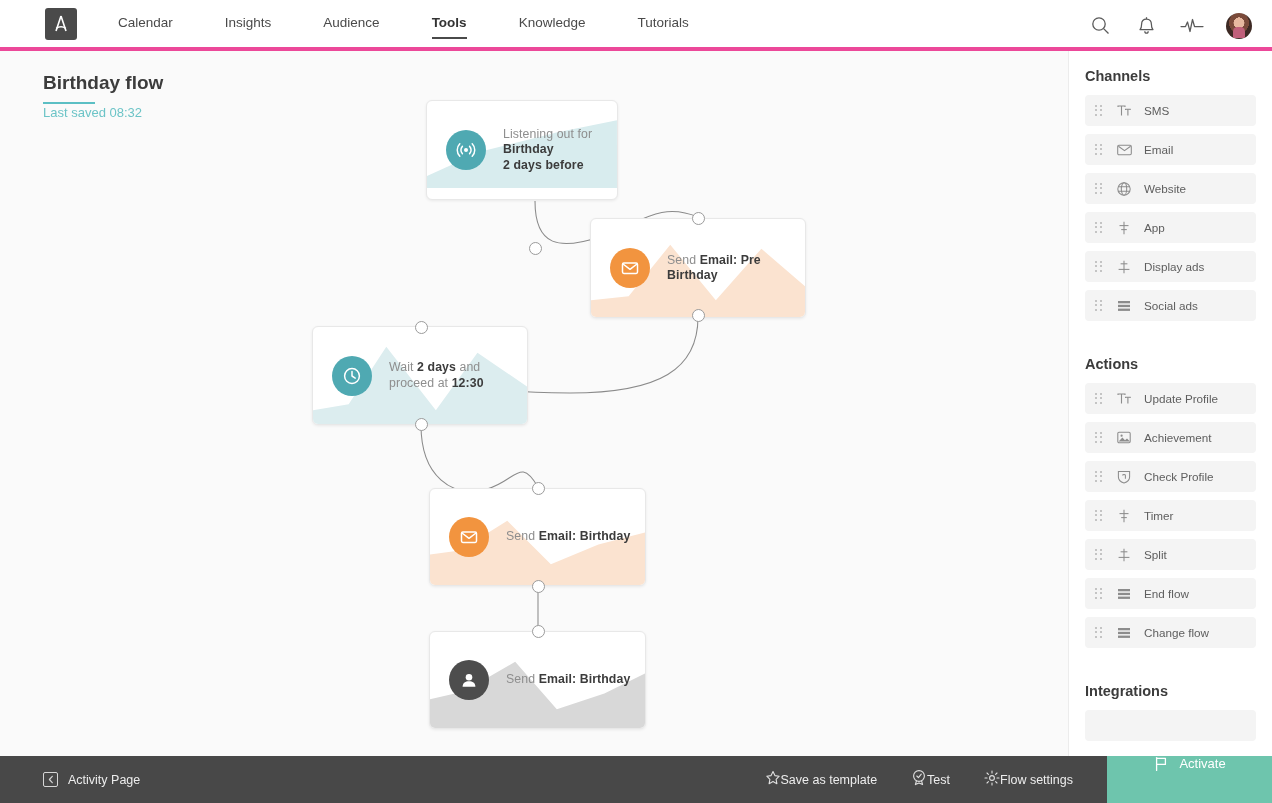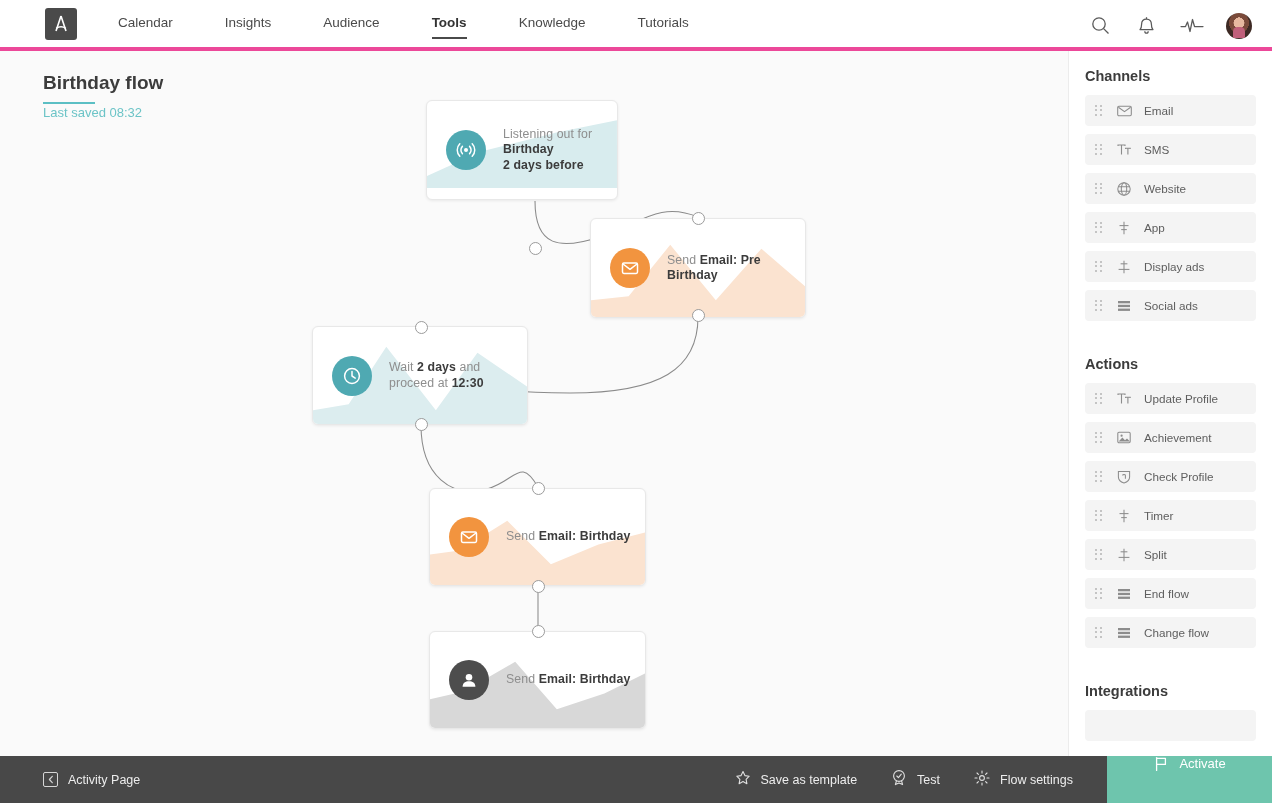--- a/index.html
+++ b/index.html
@@ -138,21 +138,21 @@
     background: #484848; display: flex; align-items: center; z-index: 20;
   }
   .bb-left { display: flex; align-items: center; margin-left: 43px; cursor: pointer; }
   .bb-boxicon {
     width: 15px; height: 15px; border: 1.3px solid #d6d6d6; border-radius: 2px;
     display: flex; align-items: center; justify-content: center;
   }
   .bb-text { font-size: 12.5px; color: #ededed; margin-left: 10px; white-space: nowrap; }
   .bb-right { position: absolute; right: 0; top: 0; height: 47px; display: flex; align-items: center; }
   .bb-action { display: flex; align-items: center; margin-right: 34px; cursor: pointer; }
-  .bb-action .bb-text { margin-left: 10px; }
+  .bb-action .bb-text { margin-left: 0; }
   .activate {
     width: 165px; height: 47px; background: #6ec5ad;
     display: flex; justify-content: center;
     cursor: pointer;
   }
   .activate .bb-text { margin-left: 10px; color: #ffffff; font-size: 13px; }
 </style>
 </head>
 <body>
 
@@ -317,44 +317,44 @@
   <div class="side-item">
     <span class="drag-handle">
         <i></i>
         <i></i>
         <i></i>
         <i></i>
         <i></i>
         <i></i>
       </span>
     <span class="side-icon">
+      <svg width="14" height="12" viewBox="0 0 14 12">
+          <path d="M1 2 L1 1 L8 1 L8 2 M4.5 1.3 L4.5 10.5" stroke="#8c8c8c" stroke-width="1.1" fill="none"></path>
+          <path d="M8.6 5 L8.6 4.3 L13.2 4.3 L13.2 5 M10.9 4.5 L10.9 10.5" stroke="#8c8c8c" stroke-width="1.1" fill="none"></path>
+        </svg>
+    </span>
+    <span class="side-label">SMS</span>
+  </div>
+
+  <div class="side-item">
+    <span class="drag-handle">
+        <i></i>
+        <i></i>
+        <i></i>
+        <i></i>
+        <i></i>
+        <i></i>
+      </span>
+    <span class="side-icon">
       <svg width="15" height="12" viewBox="0 0 15 12">
           <rect x="0.7" y="1.2" width="13.6" height="9.6" rx="1.2" stroke="#8c8c8c" stroke-width="1.05" fill="none"></rect>
           <path d="M1.4 2.2 L7.5 6.6 L13.6 2.2" stroke="#8c8c8c" stroke-width="1.05" fill="none"></path>
         </svg>
     </span>
     <span class="side-label">Email</span>
-  </div>
-
-  <div class="side-item">
-    <span class="drag-handle">
-        <i></i>
-        <i></i>
-        <i></i>
-        <i></i>
-        <i></i>
-        <i></i>
-      </span>
-    <span class="side-icon">
-      <svg width="14" height="12" viewBox="0 0 14 12">
-          <path d="M1 2 L1 1 L8 1 L8 2 M4.5 1.3 L4.5 10.5" stroke="#8c8c8c" stroke-width="1.1" fill="none"></path>
-          <path d="M8.6 5 L8.6 4.3 L13.2 4.3 L13.2 5 M10.9 4.5 L10.9 10.5" stroke="#8c8c8c" stroke-width="1.1" fill="none"></path>
-        </svg>
-    </span>
-    <span class="side-label">SMS</span>
   </div>
 
   <div class="side-item">
     <span class="drag-handle">
         <i></i>
         <i></i>
         <i></i>
         <i></i>
         <i></i>
         <i></i>

